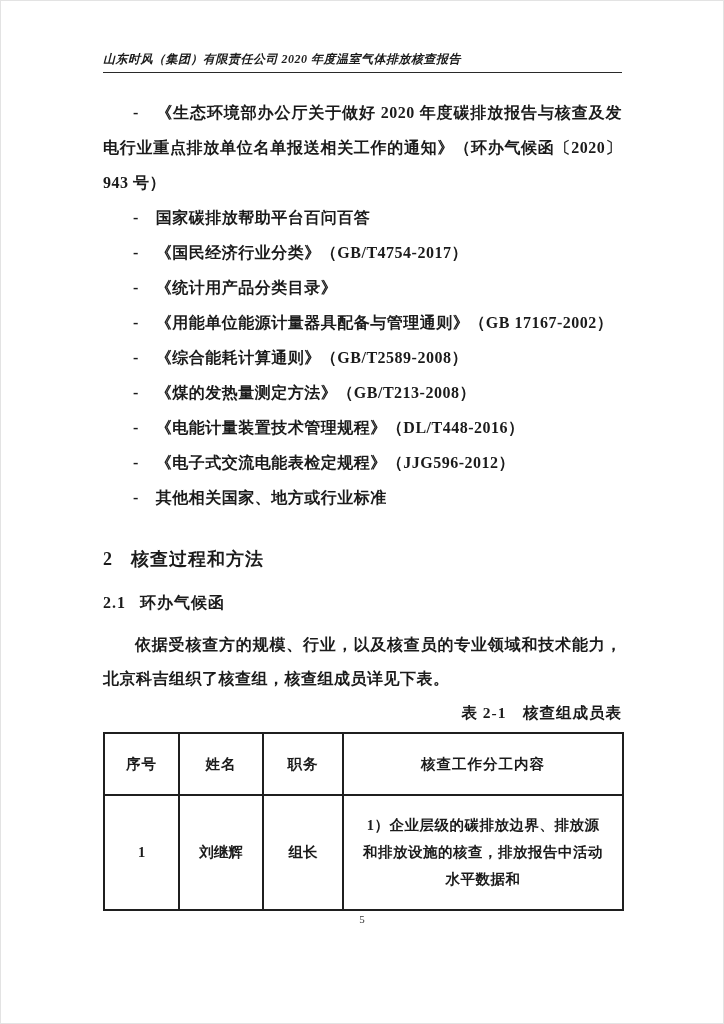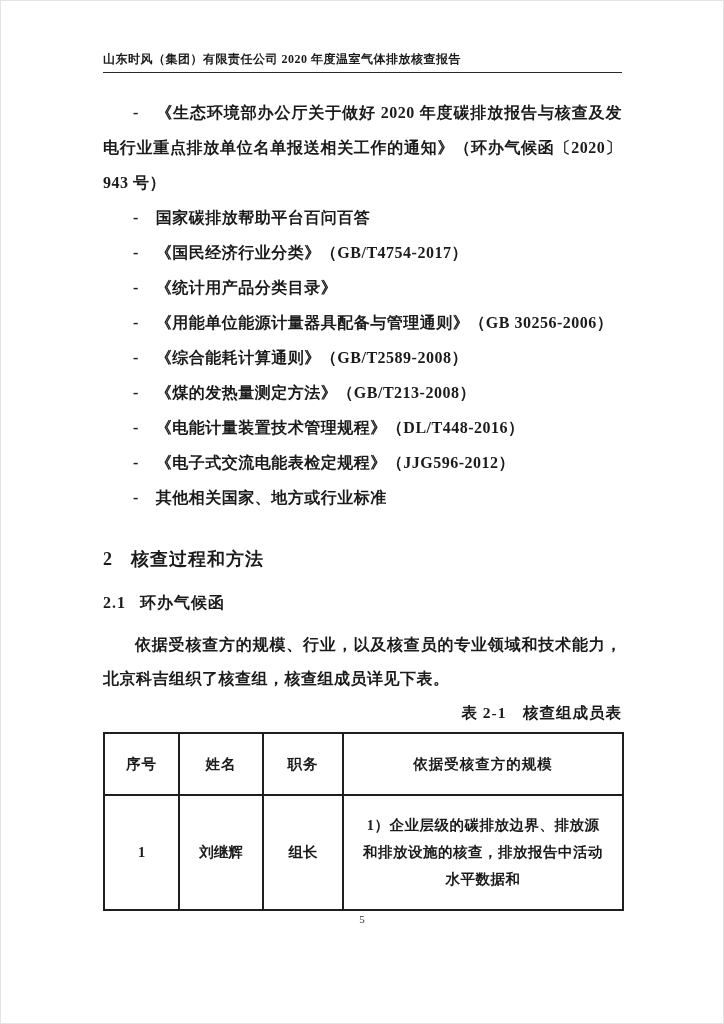--- a/index.html
+++ b/index.html
@@ -27,20 +27,21 @@
     padding-top: 50px;
   }
   .doc-header-inner {
     font-size: 12px;
     font-weight: bold;
     letter-spacing: 0.5px;
     line-height: 16px;
     padding-bottom: 5px;
     border-bottom: 1.5px solid #2a2a2a;
     white-space: nowrap;
+    font-style: italic;
   }
   .ref-list {
     margin-top: 22px;
     font-size: 16px;
     font-weight: bold;
     line-height: 35px;
     letter-spacing: 0.5px;
     text-align: justify;
   }
   .ref-item {
@@ -133,21 +134,21 @@
 
     <div class="doc-header">
       <div class="doc-header-inner">山东时风（集团）有限责任公司 2020 年度温室气体排放核查报告</div>
     </div>
 
     <div class="ref-list">
       <div class="ref-item"><span class="ref-dash">-</span><span>《生态环境部办公厅关于做好 2020 年度碳排放报告与核查及发电行业重点排放单位名单报送相关工作的通知》（环办气候函〔2020〕943 号）</span></div>
       <div class="ref-item"><span class="ref-dash">-</span><span>国家碳排放帮助平台百问百答</span></div>
       <div class="ref-item"><span class="ref-dash">-</span><span>《国民经济行业分类》（GB/T4754-2017）</span></div>
       <div class="ref-item"><span class="ref-dash">-</span><span>《统计用产品分类目录》</span></div>
-      <div class="ref-item"><span class="ref-dash">-</span><span>《用能单位能源计量器具配备与管理通则》（GB 30256-2006）</span></div>
+      <div class="ref-item"><span class="ref-dash">-</span><span>《用能单位能源计量器具配备与管理通则》（GB 17167-2002）</span></div>
       <div class="ref-item"><span class="ref-dash">-</span><span>《综合能耗计算通则》（GB/T2589-2008）</span></div>
       <div class="ref-item"><span class="ref-dash">-</span><span>《煤的发热量测定方法》（GB/T213-2008）</span></div>
       <div class="ref-item"><span class="ref-dash">-</span><span>《电能计量装置技术管理规程》（DL/T448-2016）</span></div>
       <div class="ref-item"><span class="ref-dash">-</span><span>《电子式交流电能表检定规程》（JJG596-2012）</span></div>
       <div class="ref-item"><span class="ref-dash">-</span><span>其他相关国家、地方或行业标准</span></div>
     </div>
 
     <div class="h-sec">
       <span class="sec-num">2</span><span>核查过程和方法</span>
     </div>
@@ -165,21 +166,21 @@
         <col class="c-no">
           <col class="c-name">
           <col class="c-role">
           <col class="c-duty">
       </colgroup>
       <thead>
         <tr>
           <th>序号</th>
           <th>姓名</th>
           <th>职务</th>
-          <th>依据受核查方的规模</th>
+          <th>核查工作分工内容</th>
         </tr>
       </thead>
       <tbody>
         <tr>
           <td>1</td>
           <td>刘继辉</td>
           <td>组长</td>
           <td class="duty-cell">1）企业层级的碳排放边界、排放源和排放设施的核查，排放报告中活动水平数据和</td>
         </tr>
       </tbody>

